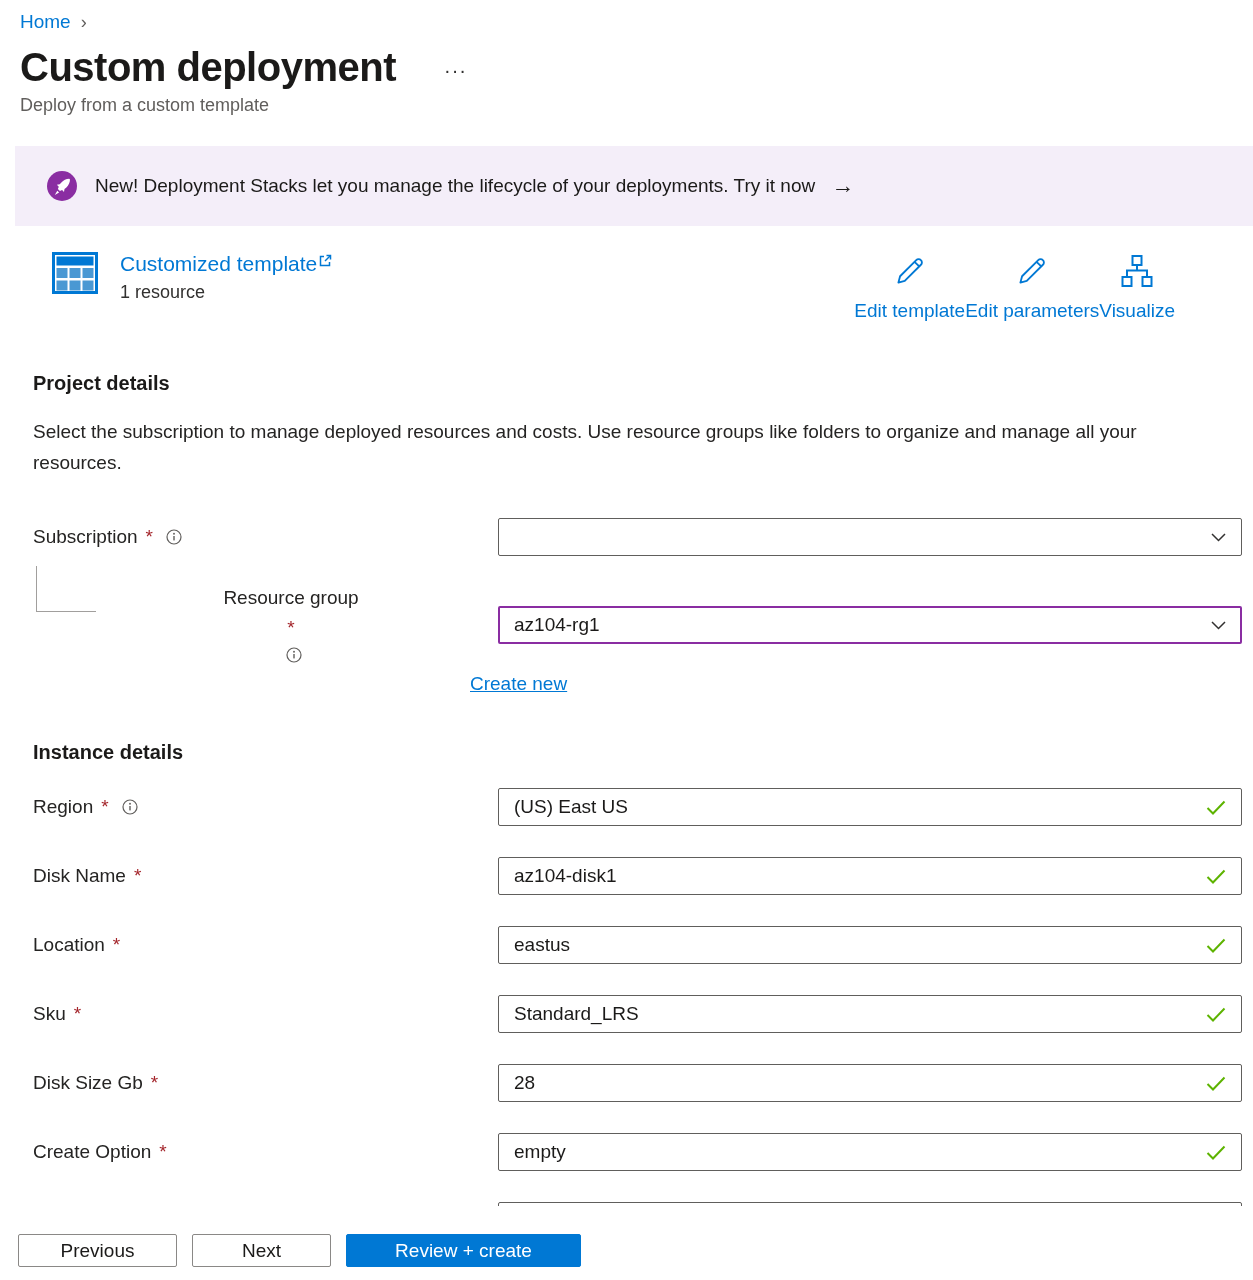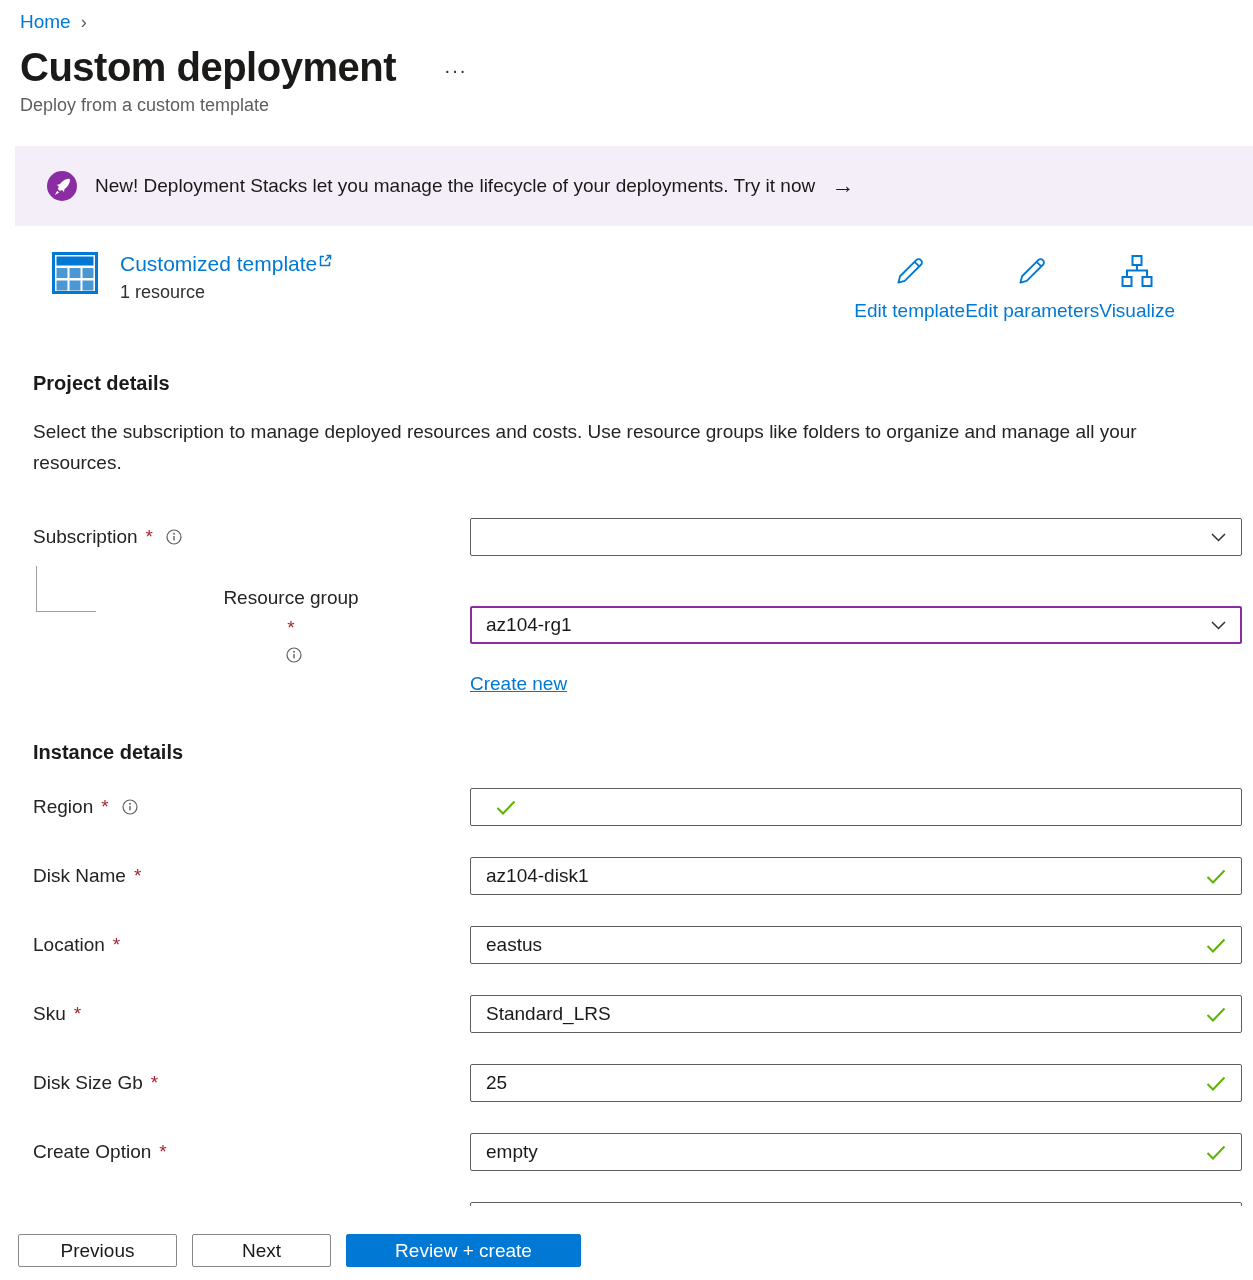--- a/index.html
+++ b/index.html
@@ -51,21 +51,21 @@
   
   .rows { position: relative; margin-top: 40px; }
   .row { display: flex; align-items: center; }
   .row + .row { margin-top: 31px; }
   .label-col { width: 437px; flex: none; display: flex; align-items: center; gap: 8px; }
   .req { color: var(--required-red, #a4262c); }
   .info-icon { display: inline-flex; margin-left: 5px; cursor: pointer; }
   .input-col { flex: 1; }
   .field { height: 38px; border: 1px solid #605e5c; border-radius: 2px; background: #fff;
     display: flex; align-items: center; padding: 0 15px; font-size: 19px; color: #1b1a19;
-    cursor: pointer; }
+    cursor: pointer; margin-left: 28px; }
   .field .val { flex: 1; white-space: nowrap; overflow: hidden; }
   .field.focus { border: 2px solid var(--focus-purple, #8a2da2); padding: 0 14px; }
   .chev { flex: none; display: inline-flex; margin-left: 10px; }
   .check { flex: none; display: inline-flex; margin-left: 10px; color: var(--valid-green, #5db300); }
   .connector { position: absolute; left: 3px; top: 48px; width: 60px; height: 46px;
     border-left: 1px solid #a19f9d; border-bottom: 1px solid #a19f9d; }
   .rg-label { padding-left: 79px; flex-direction: column; }
   .create-new { display: inline-block; margin-left: 437px; margin-top: 10px;
     color: var(--accent, #0078d4); font-size: 19px; cursor: pointer; text-decoration: underline; }
 
@@ -241,20 +241,21 @@
           <span class="info-icon">
             <svg width="16" height="16" viewBox="0 0 16 16">
               <circle cx="8" cy="8" r="7" fill="none" stroke="#605e5c" stroke-width="1.2"></circle>
               <rect x="7.3" y="7" width="1.4" height="4.4" fill="#605e5c"></rect>
               <circle cx="8" cy="4.7" r="0.95" fill="#605e5c"></circle>
             </svg>
           </span>
         </div>
         <div class="input-col">
           <div class="field">
+            <span class="val">(US) East US</span>
             <span class="check">
               <svg width="20" height="15" viewBox="0 0 20 15" fill="none" stroke="currentColor" stroke-width="2">
                   <path d="M1.5 8l5.5 5.5L18.5 1.5"></path>
                 </svg>
             </span>
           </div>
         </div>
       </div>
 
       <div class="row">
@@ -308,21 +309,21 @@
         </div>
       </div>
 
       <div class="row">
         <div class="label-col">
           <span>Disk Size Gb</span>
           <span class="req">*</span>
         </div>
         <div class="input-col">
           <div class="field">
-            <span class="val">25</span>
+            <span class="val">28</span>
             <span class="check">
               <svg width="20" height="15" viewBox="0 0 20 15" fill="none" stroke="currentColor" stroke-width="2">
                   <path d="M1.5 8l5.5 5.5L18.5 1.5"></path>
                 </svg>
             </span>
           </div>
         </div>
       </div>
 
       <div class="row">

